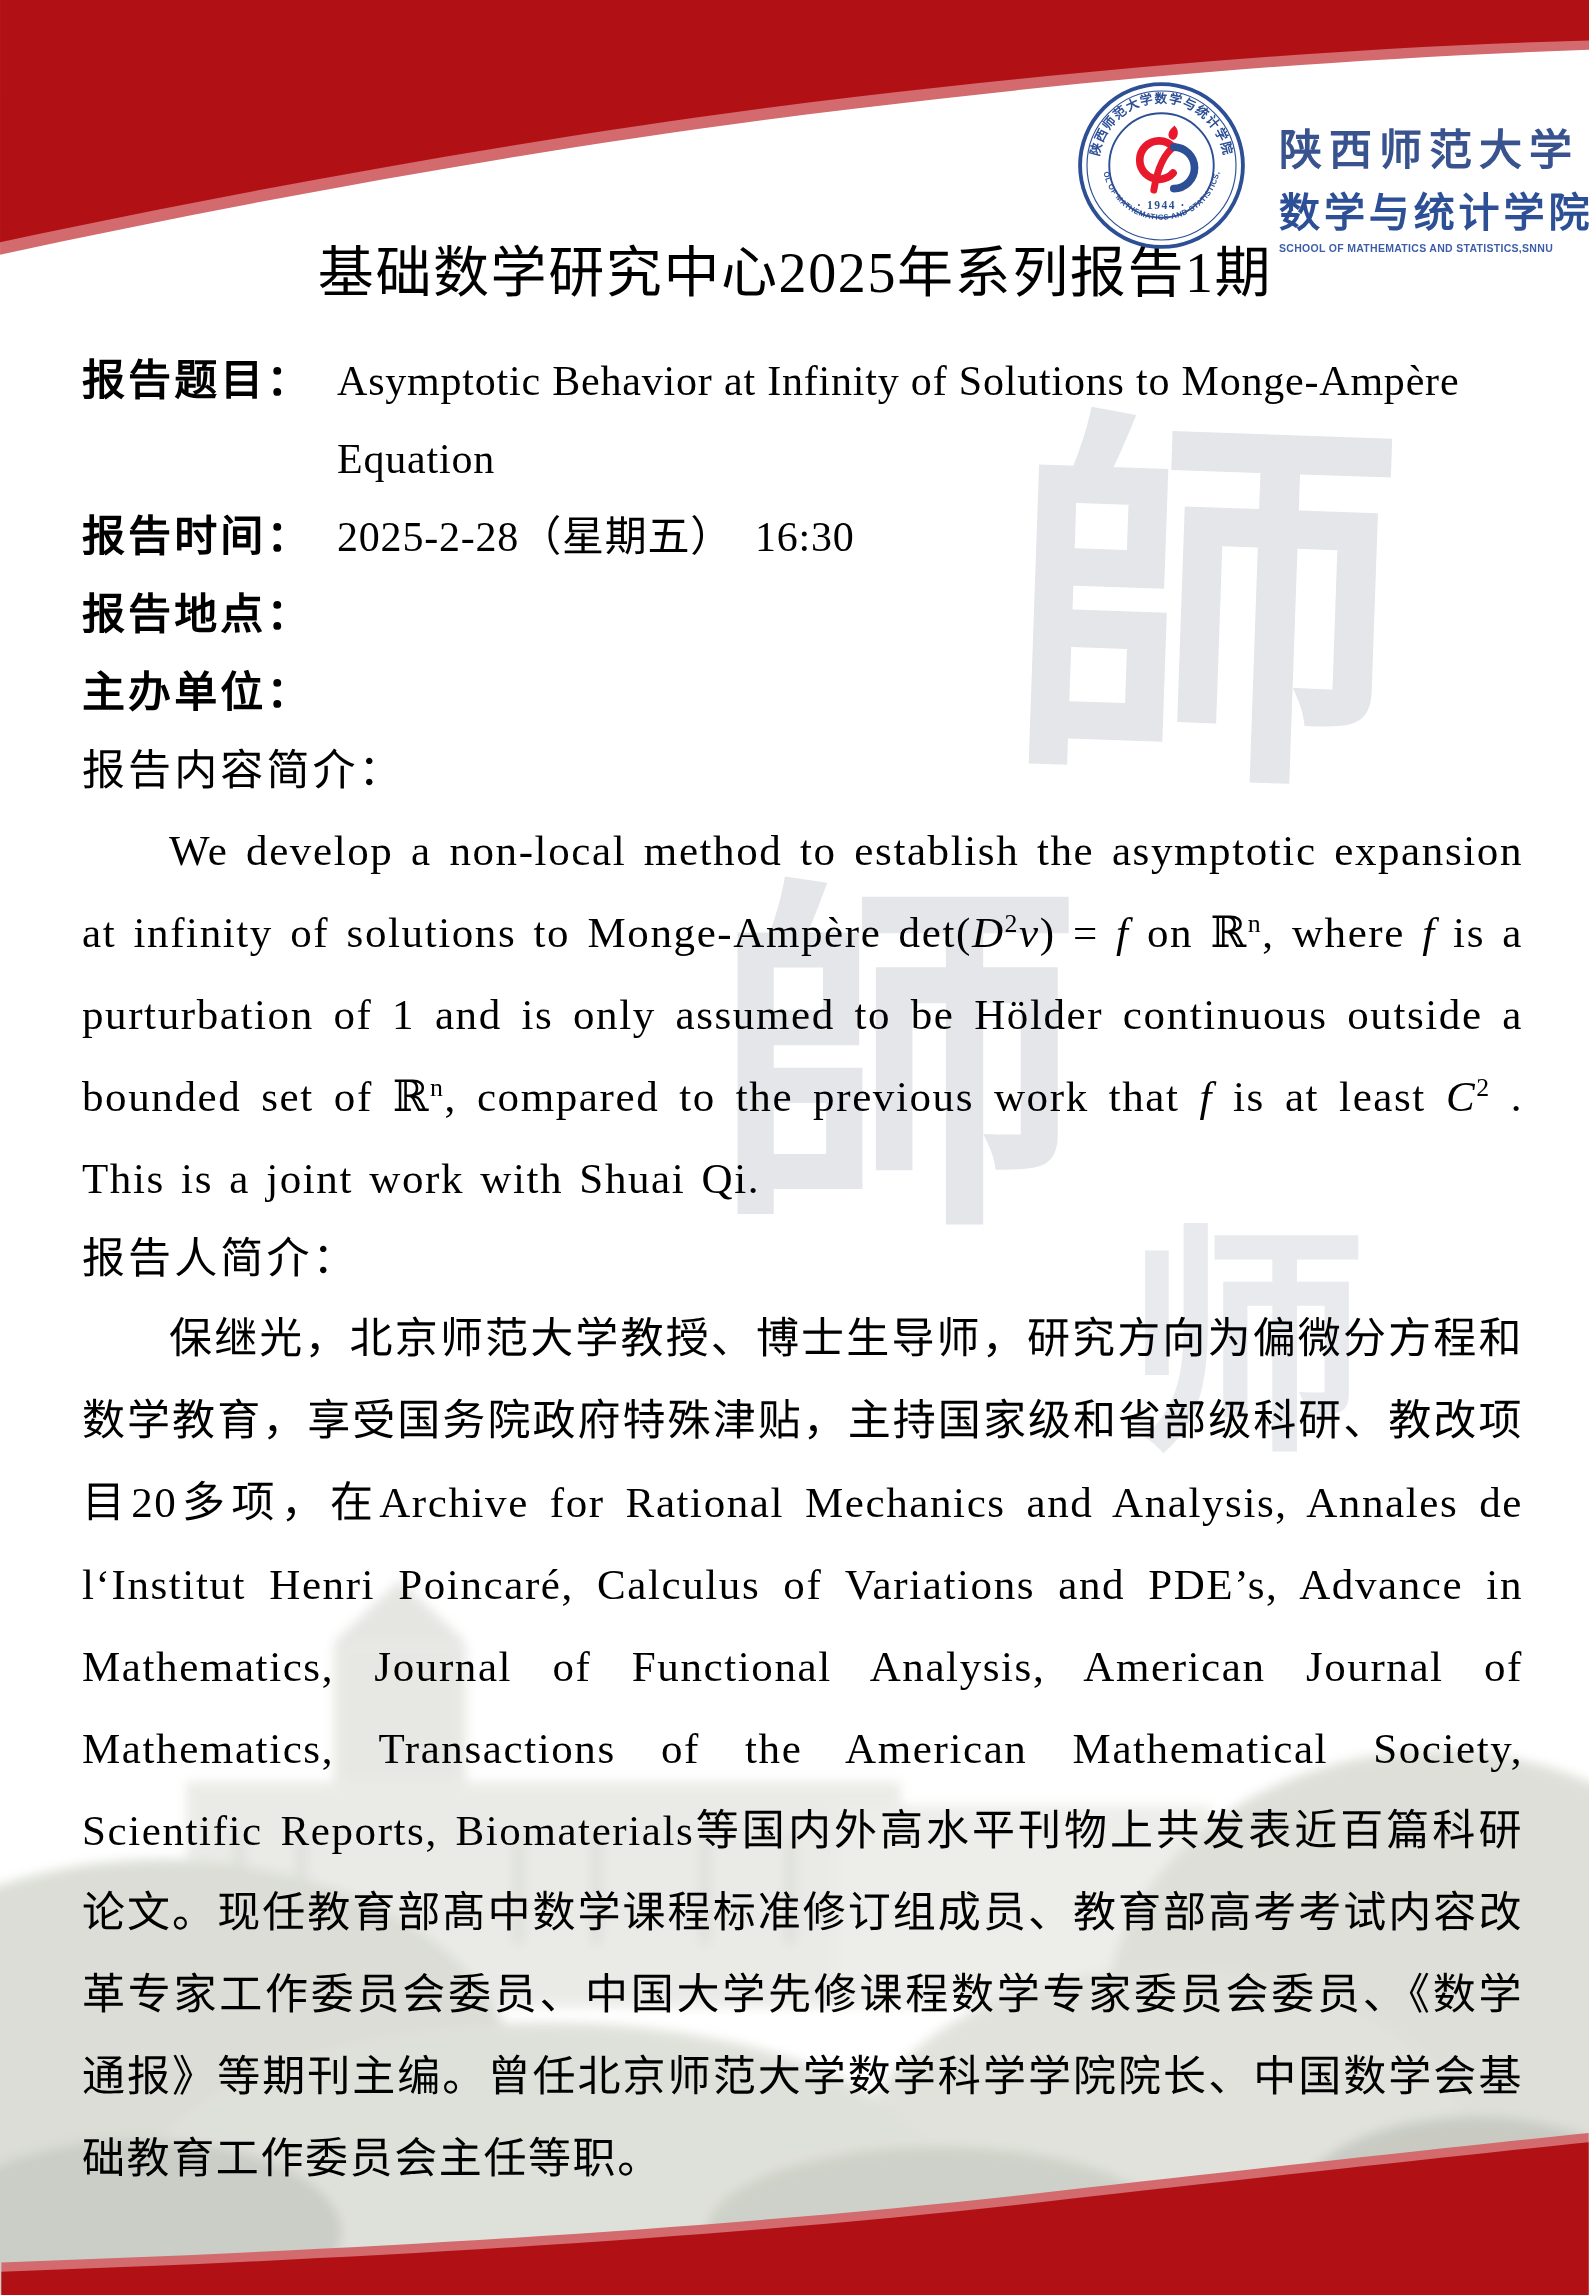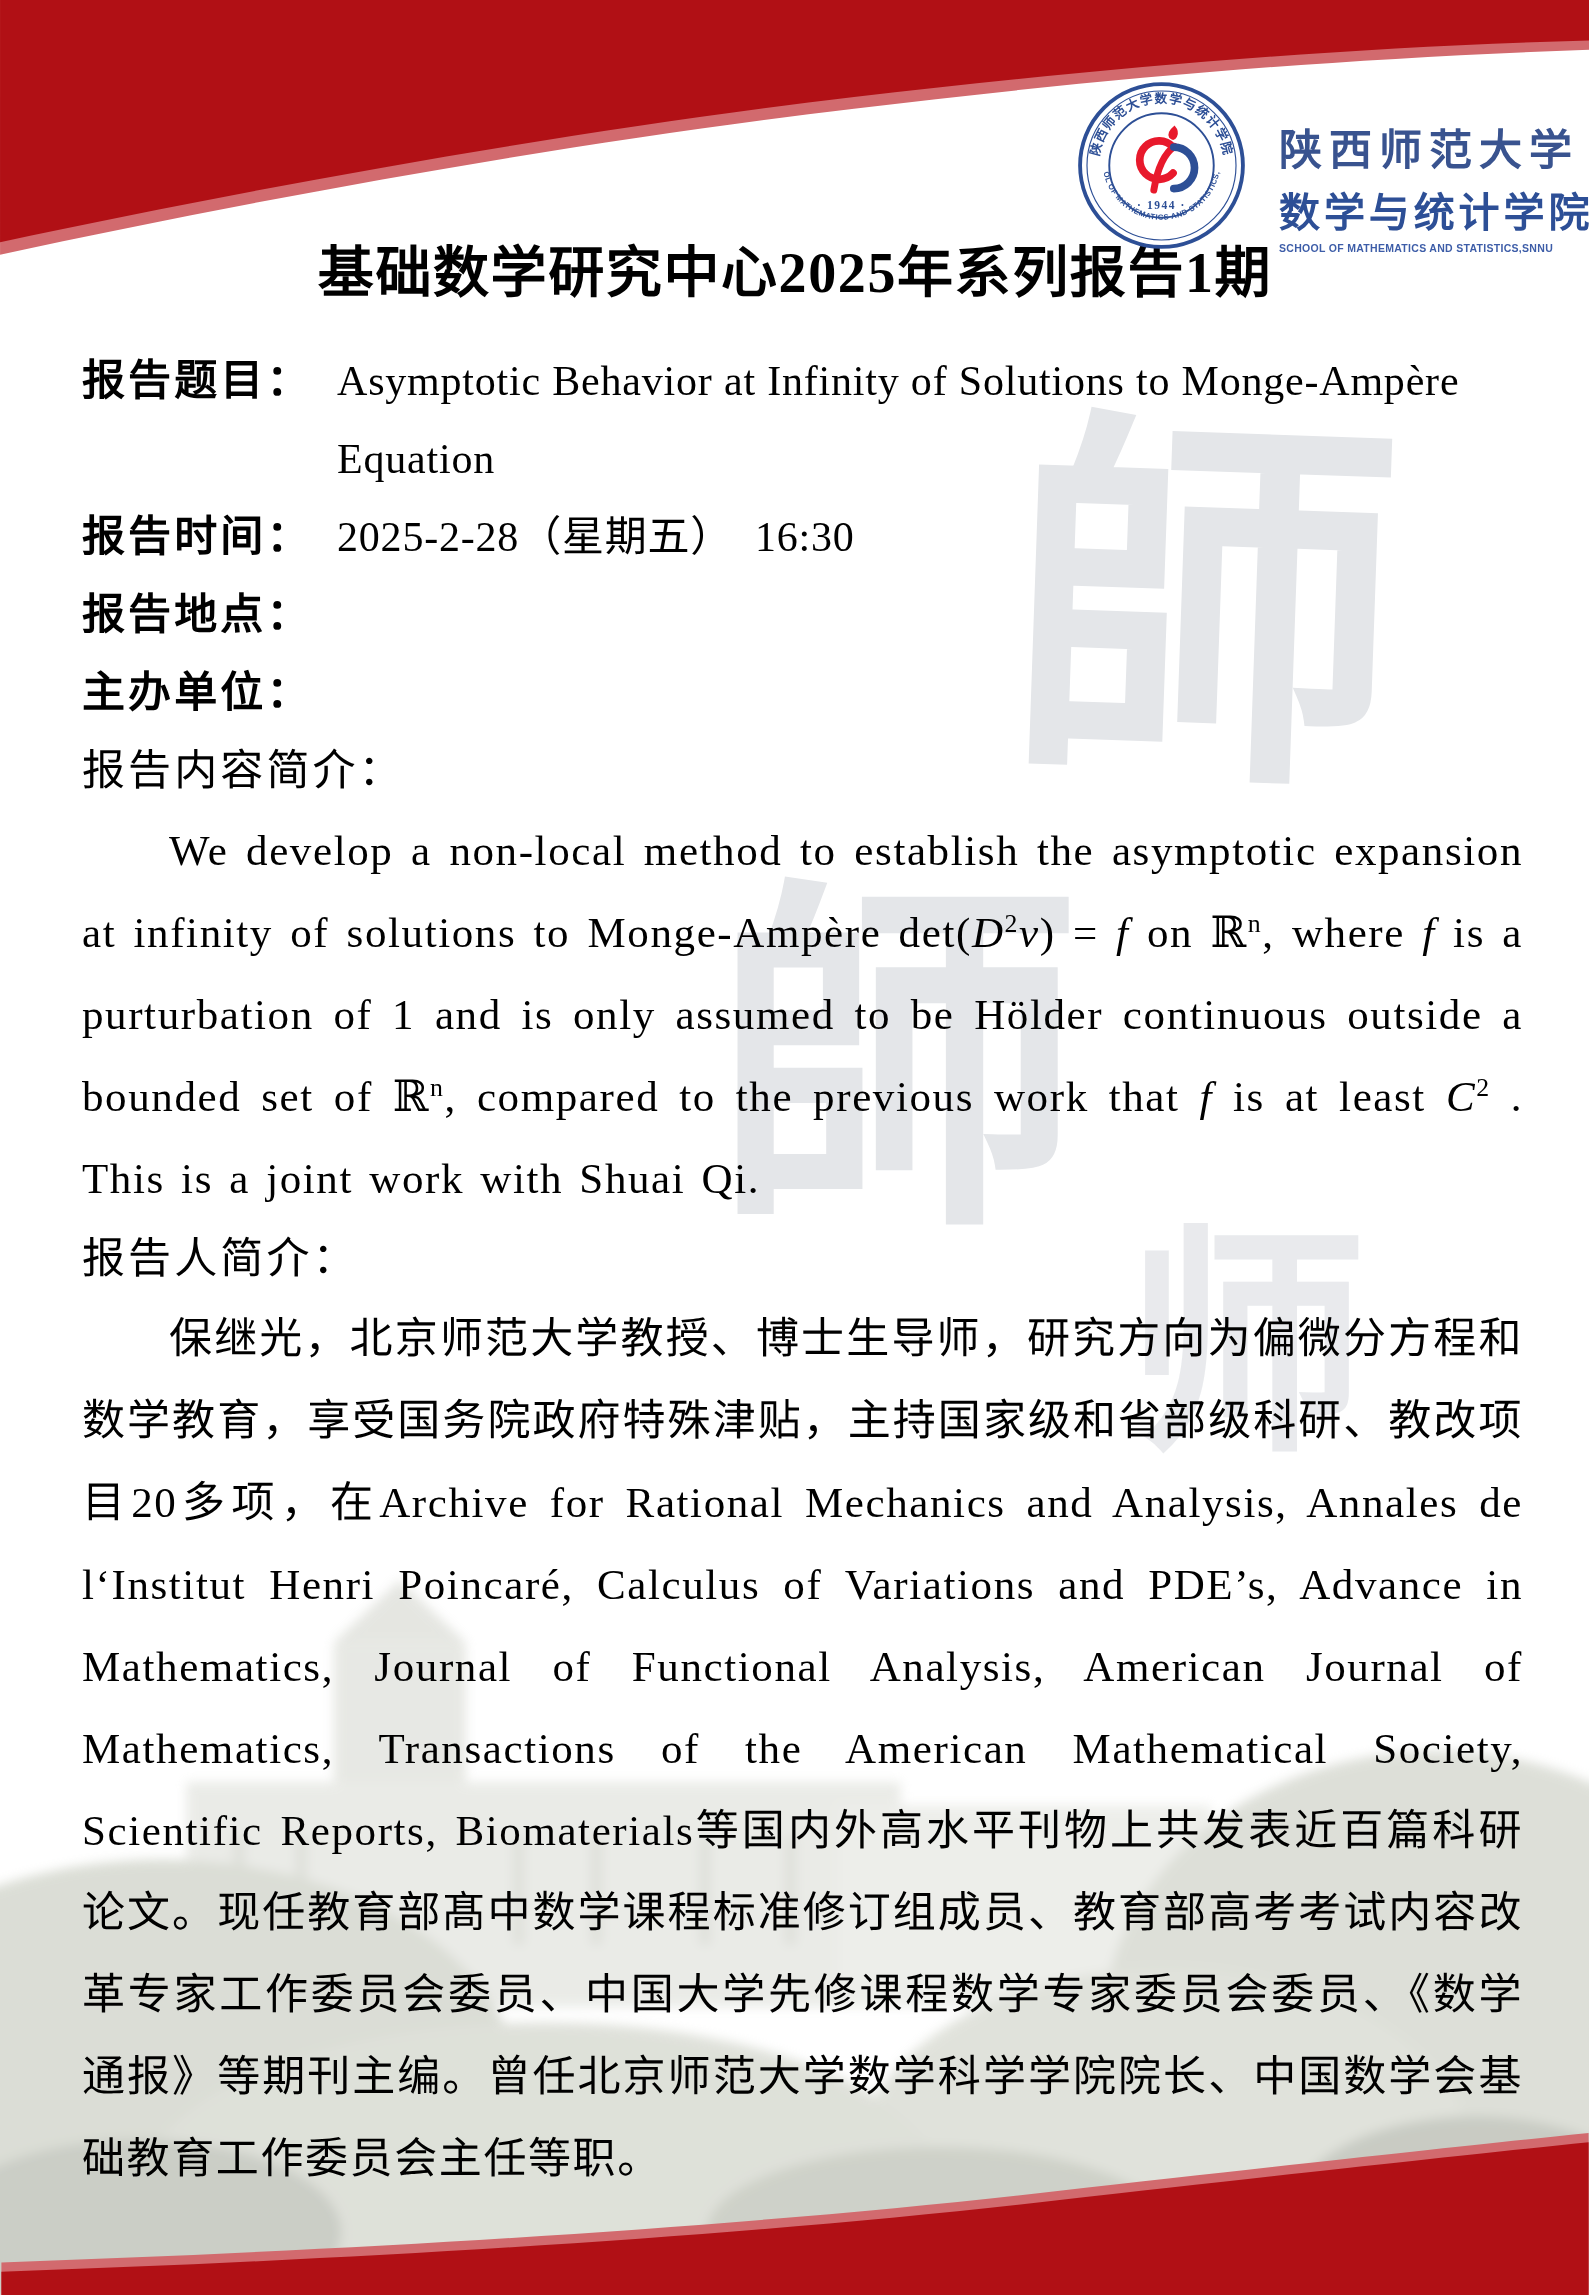--- a/index.html
+++ b/index.html
@@ -20,21 +20,21 @@
   
   .logo{position:absolute;z-index:4;left:1077px;top:81px;width:497px;height:179px;}
   .badge{position:absolute;left:0;top:0;width:169px;height:169px;}
   .orgtext{position:absolute;left:202px;top:34px;width:295px;}
   .org-zh{font-size:43px;letter-spacing:7px;color:var(--org-blue,#39538f);font-weight:600;white-space:nowrap;}
   .dept-zh{font-size:41px;font-weight:700;color:var(--emblem-blue,#2d4f96);letter-spacing:3.9px;margin-top:1.6px;white-space:nowrap;}
   .org-en{font-size:10.5px;font-weight:700;color:#3d5da8;letter-spacing:0.3px;margin-top:3.9px;white-space:nowrap;
           font-family:"Liberation Sans","DejaVu Sans",sans-serif;}
   
   .title{position:absolute;top:227px;left:0;right:0;z-index:3;text-align:center;
-         font-size:56px;font-weight:700;letter-spacing:1.6px;}
+         font-size:56px;font-weight:400;letter-spacing:1.6px;}
   .content{position:absolute;left:82px;right:67px;top:342px;z-index:3;}
   .frow{display:flex;line-height:78px;font-size:42px;}
   .flabel{flex:none;width:247px;font-weight:700;font-size:43px;letter-spacing:3.1px;white-space:nowrap;}
   .fvalue{flex:1;letter-spacing:0.8px;margin-left:8px;}
   .sechead{font-weight:400;font-size:43px;line-height:78px;letter-spacing:3.1px;}
   .para{margin:0;font-size:43px;line-height:82px;text-align:justify;text-indent:87px;
         letter-spacing:1.6px;word-spacing:3.9px;}
   .para sup{font-size:60%;line-height:0;}
 </style>
 </head>

